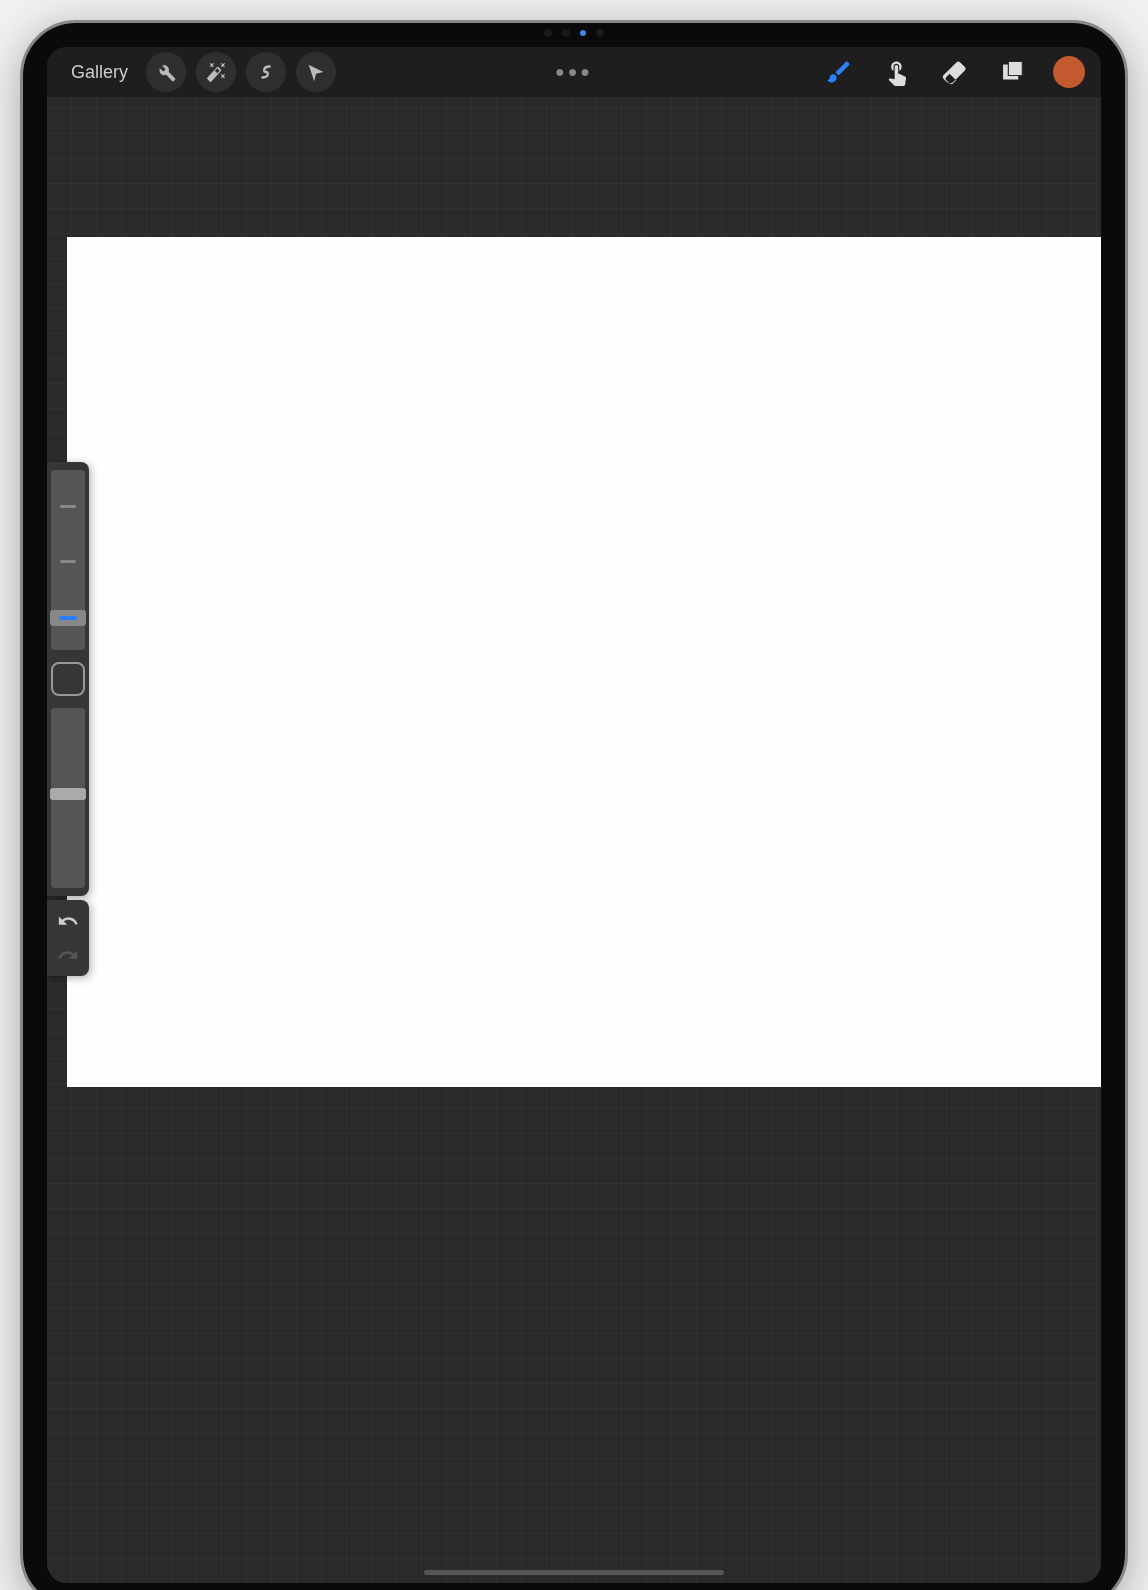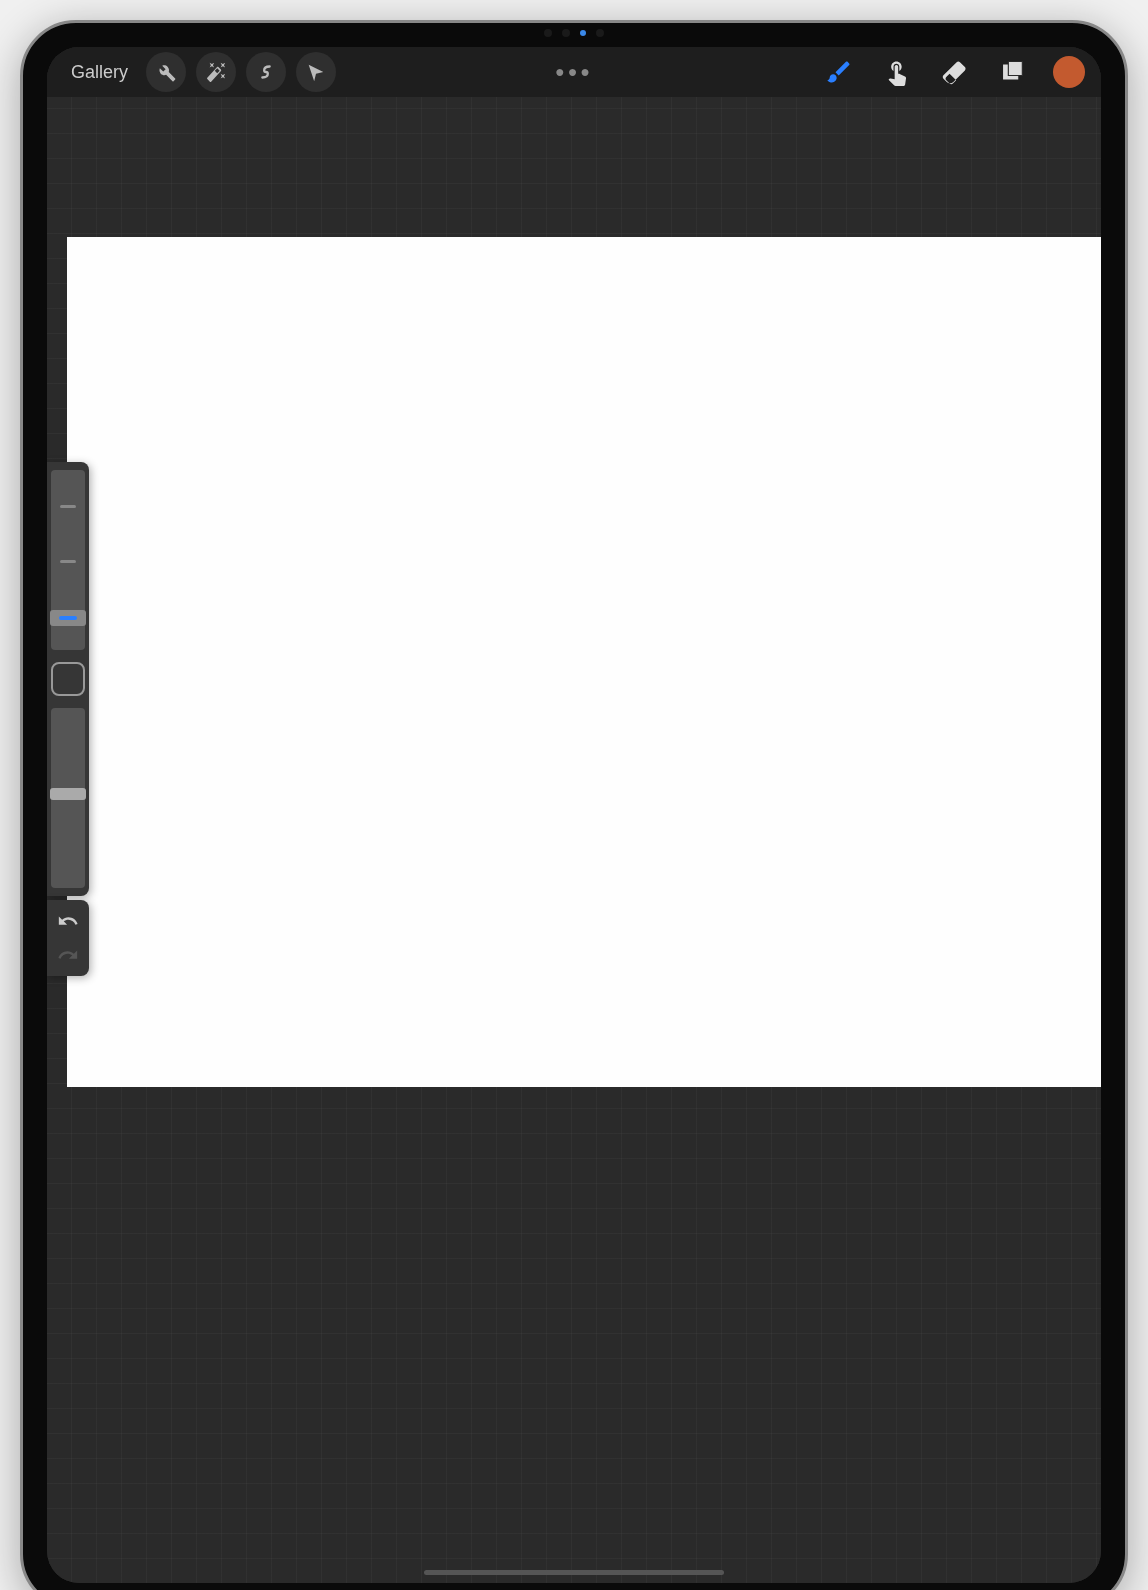--- a/index.html
+++ b/index.html
@@ -26,21 +26,21 @@
       padding: 24px;
       position: relative;
       box-shadow: 0 8px 40px rgba(0,0,0,0.3);
       border: 3px solid #888;
     }
 
     .ipad-screen {
       width: 100%;
       height: 100%;
       background: #2a2a2a;
-      border-radius: 32px;
+      border-radius: 20px;
       overflow: hidden;
       position: relative;
     }
 
     .camera-notch {
       position: absolute;
       top: 6px;
       left: 50%;
       transform: translateX(-50%);
       display: flex;

